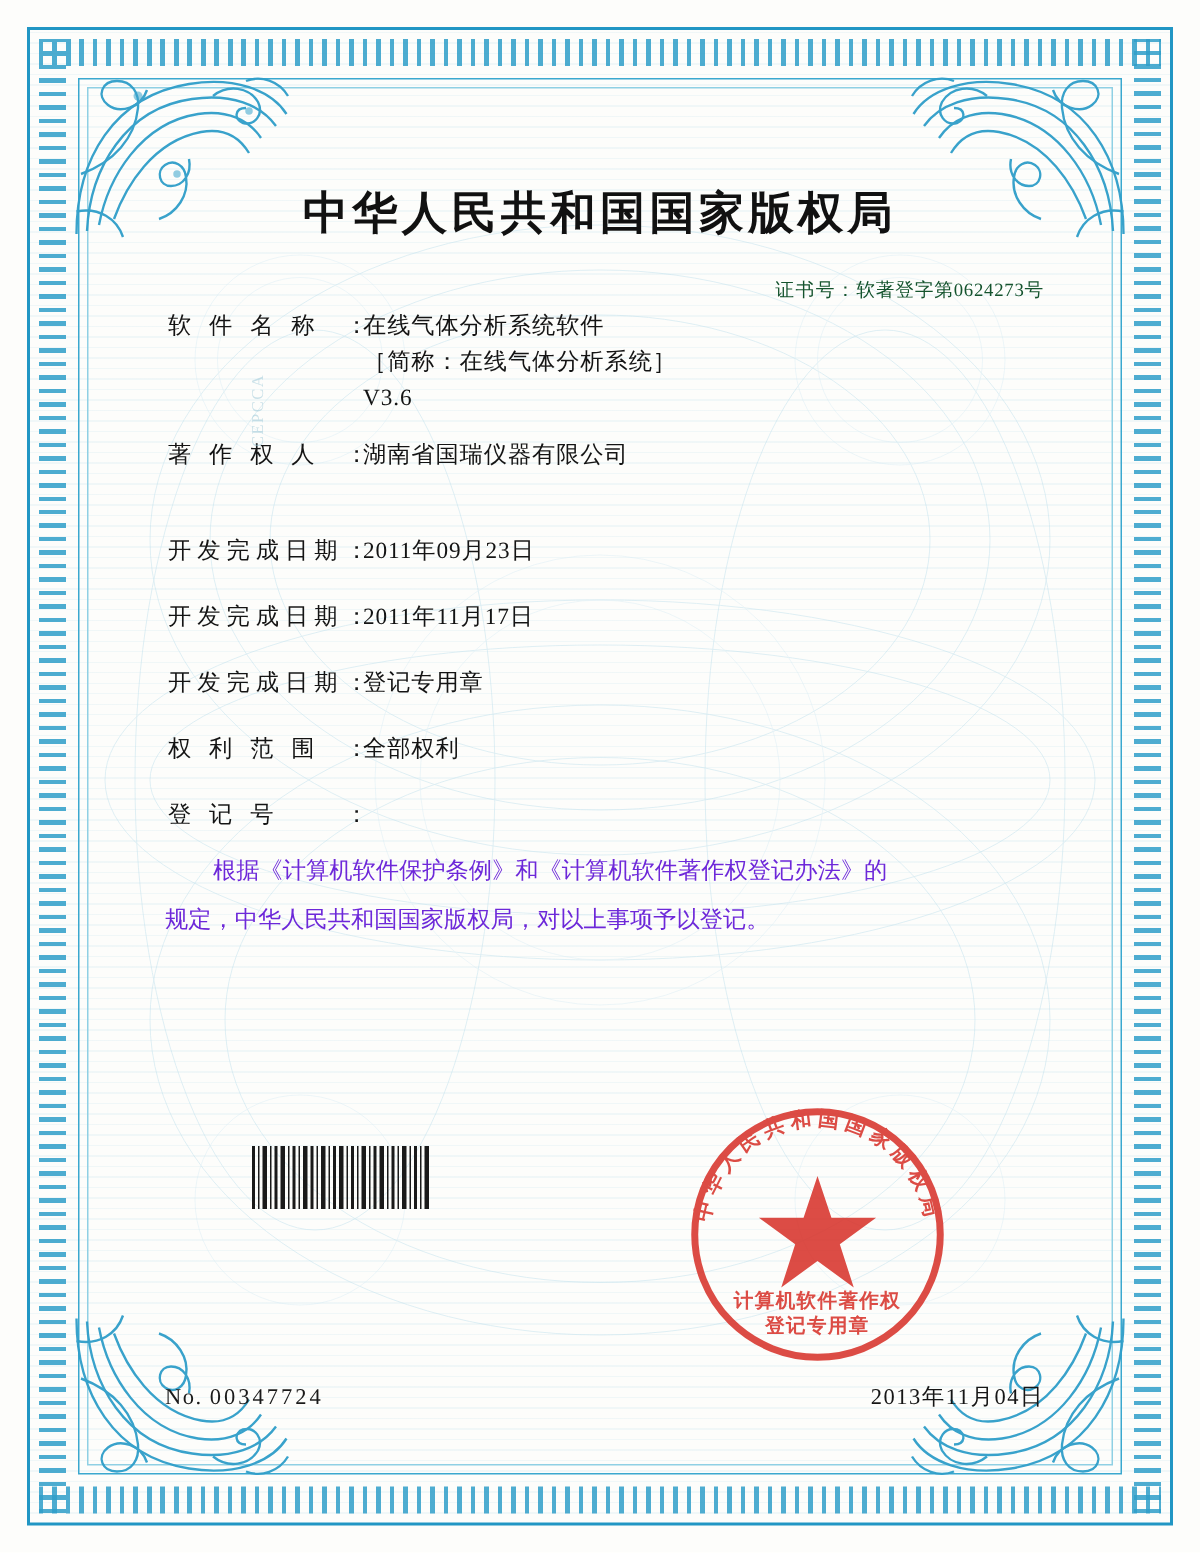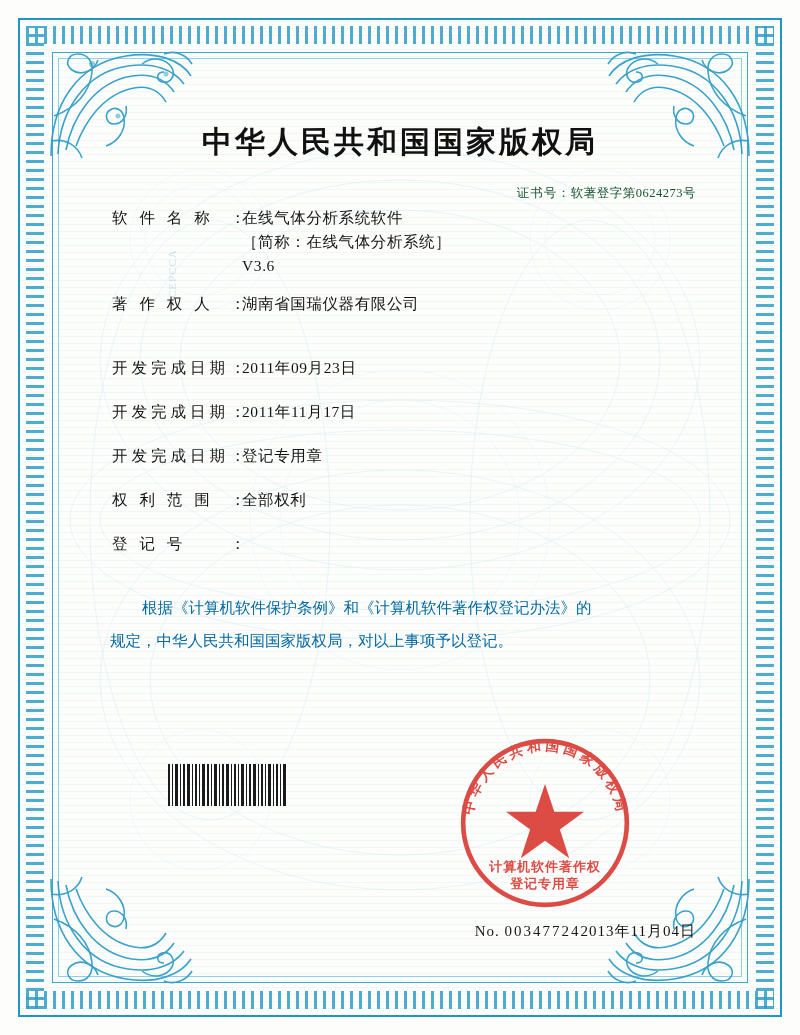--- a/index.html
+++ b/index.html
@@ -181,26 +181,26 @@
   .field-value {
     flex: 1 1 auto;
     letter-spacing: 0.6px;
   }
   .field-value .sub-line { display: block; }
 
   .gap-12 { height: 14px; }
   .gap-18 { height: 20px; }
 
   .para {
-    margin-top: 35px;
+    margin-top: 8px;
     padding-left: 40px;
     padding-right: 34px;
     font-size: 15.5px;
     line-height: 2.15;
-    color: #0369a1;
+    color: #6d28d9;
     text-align: justify;
   }
   .para .indent { display: inline-block; width: 32px; }
 
   
   .barcode {
     position: absolute;
     left: 98px;
     top: 694px;
     width: 118px;
@@ -219,21 +219,21 @@
   }
   .seal svg { width: 100%; height: 100%; display: block; }
 
   
   .footer {
     position: absolute;
     left: 40px;
     right: 34px;
     top: 852px;
     display: flex;
-    justify-content: flex-end;
+    justify-content: space-between;
     align-items: baseline;
     font-size: 15px;
     color: #151515;
   }
   .footer .no {
     color: #1a1a1a;
     letter-spacing: 1px;
   }
   .footer .no .num { letter-spacing: 2px; }
   .footer .date { letter-spacing: 1px; }

